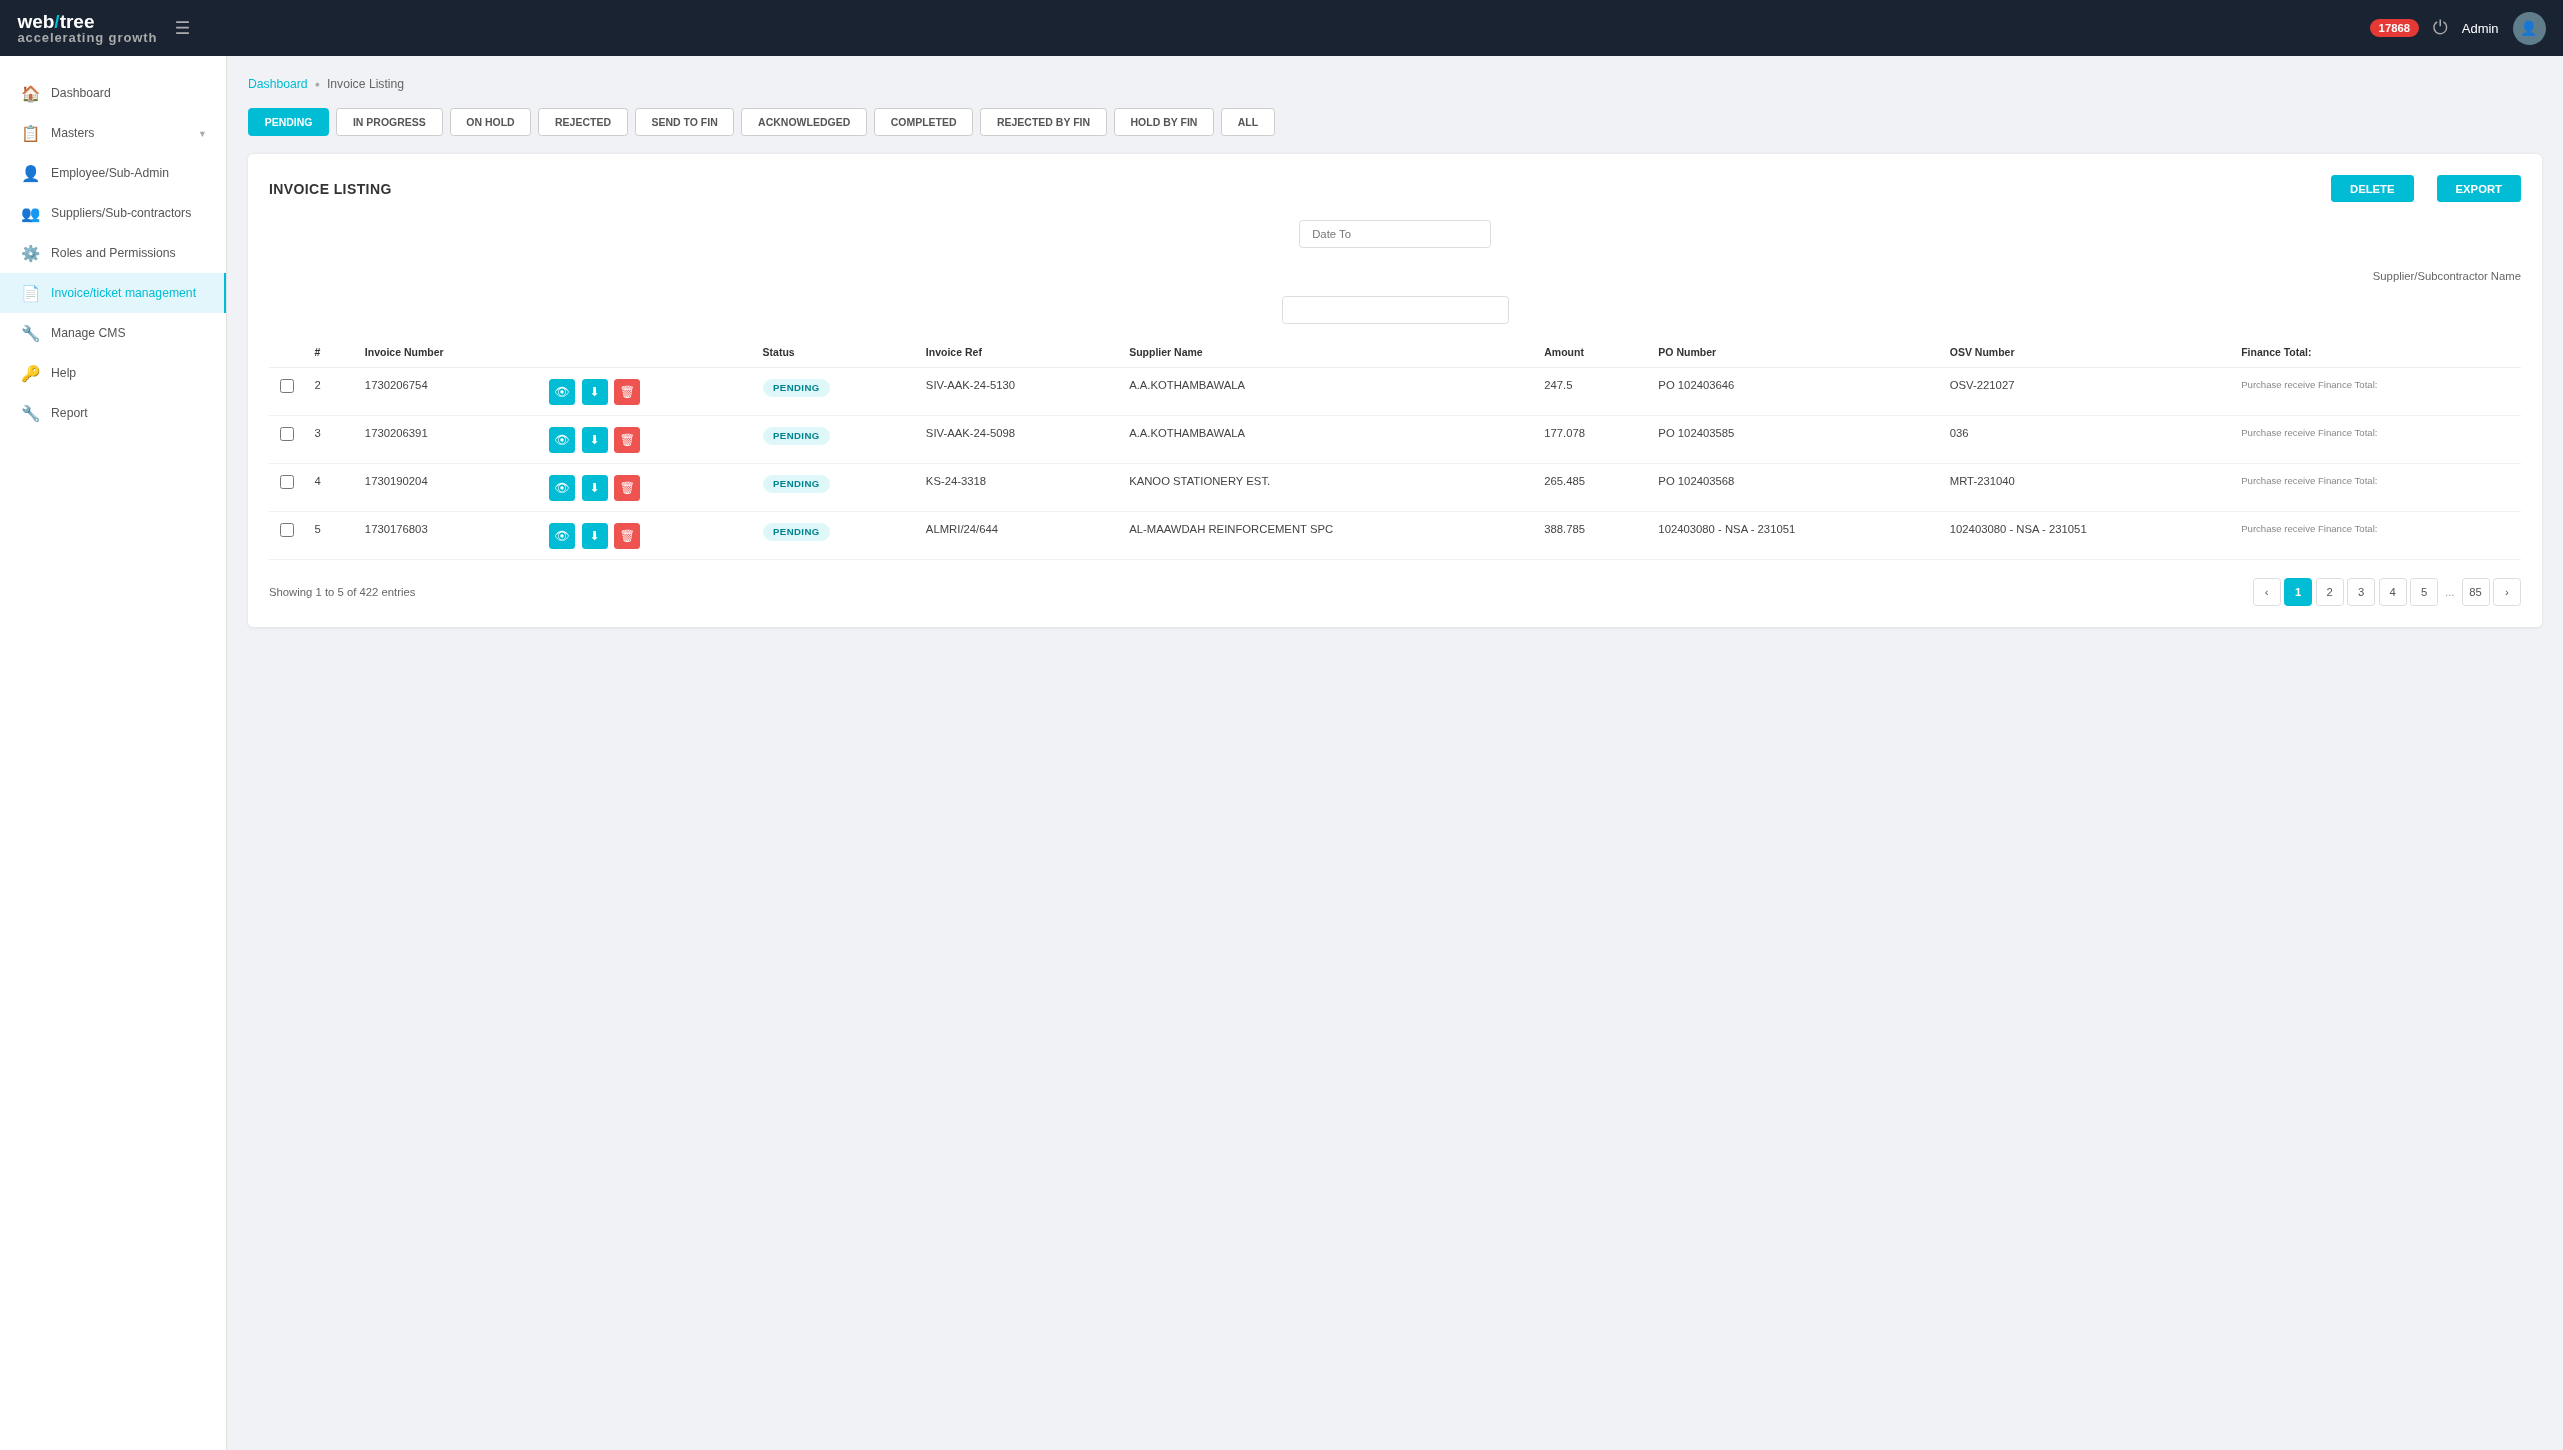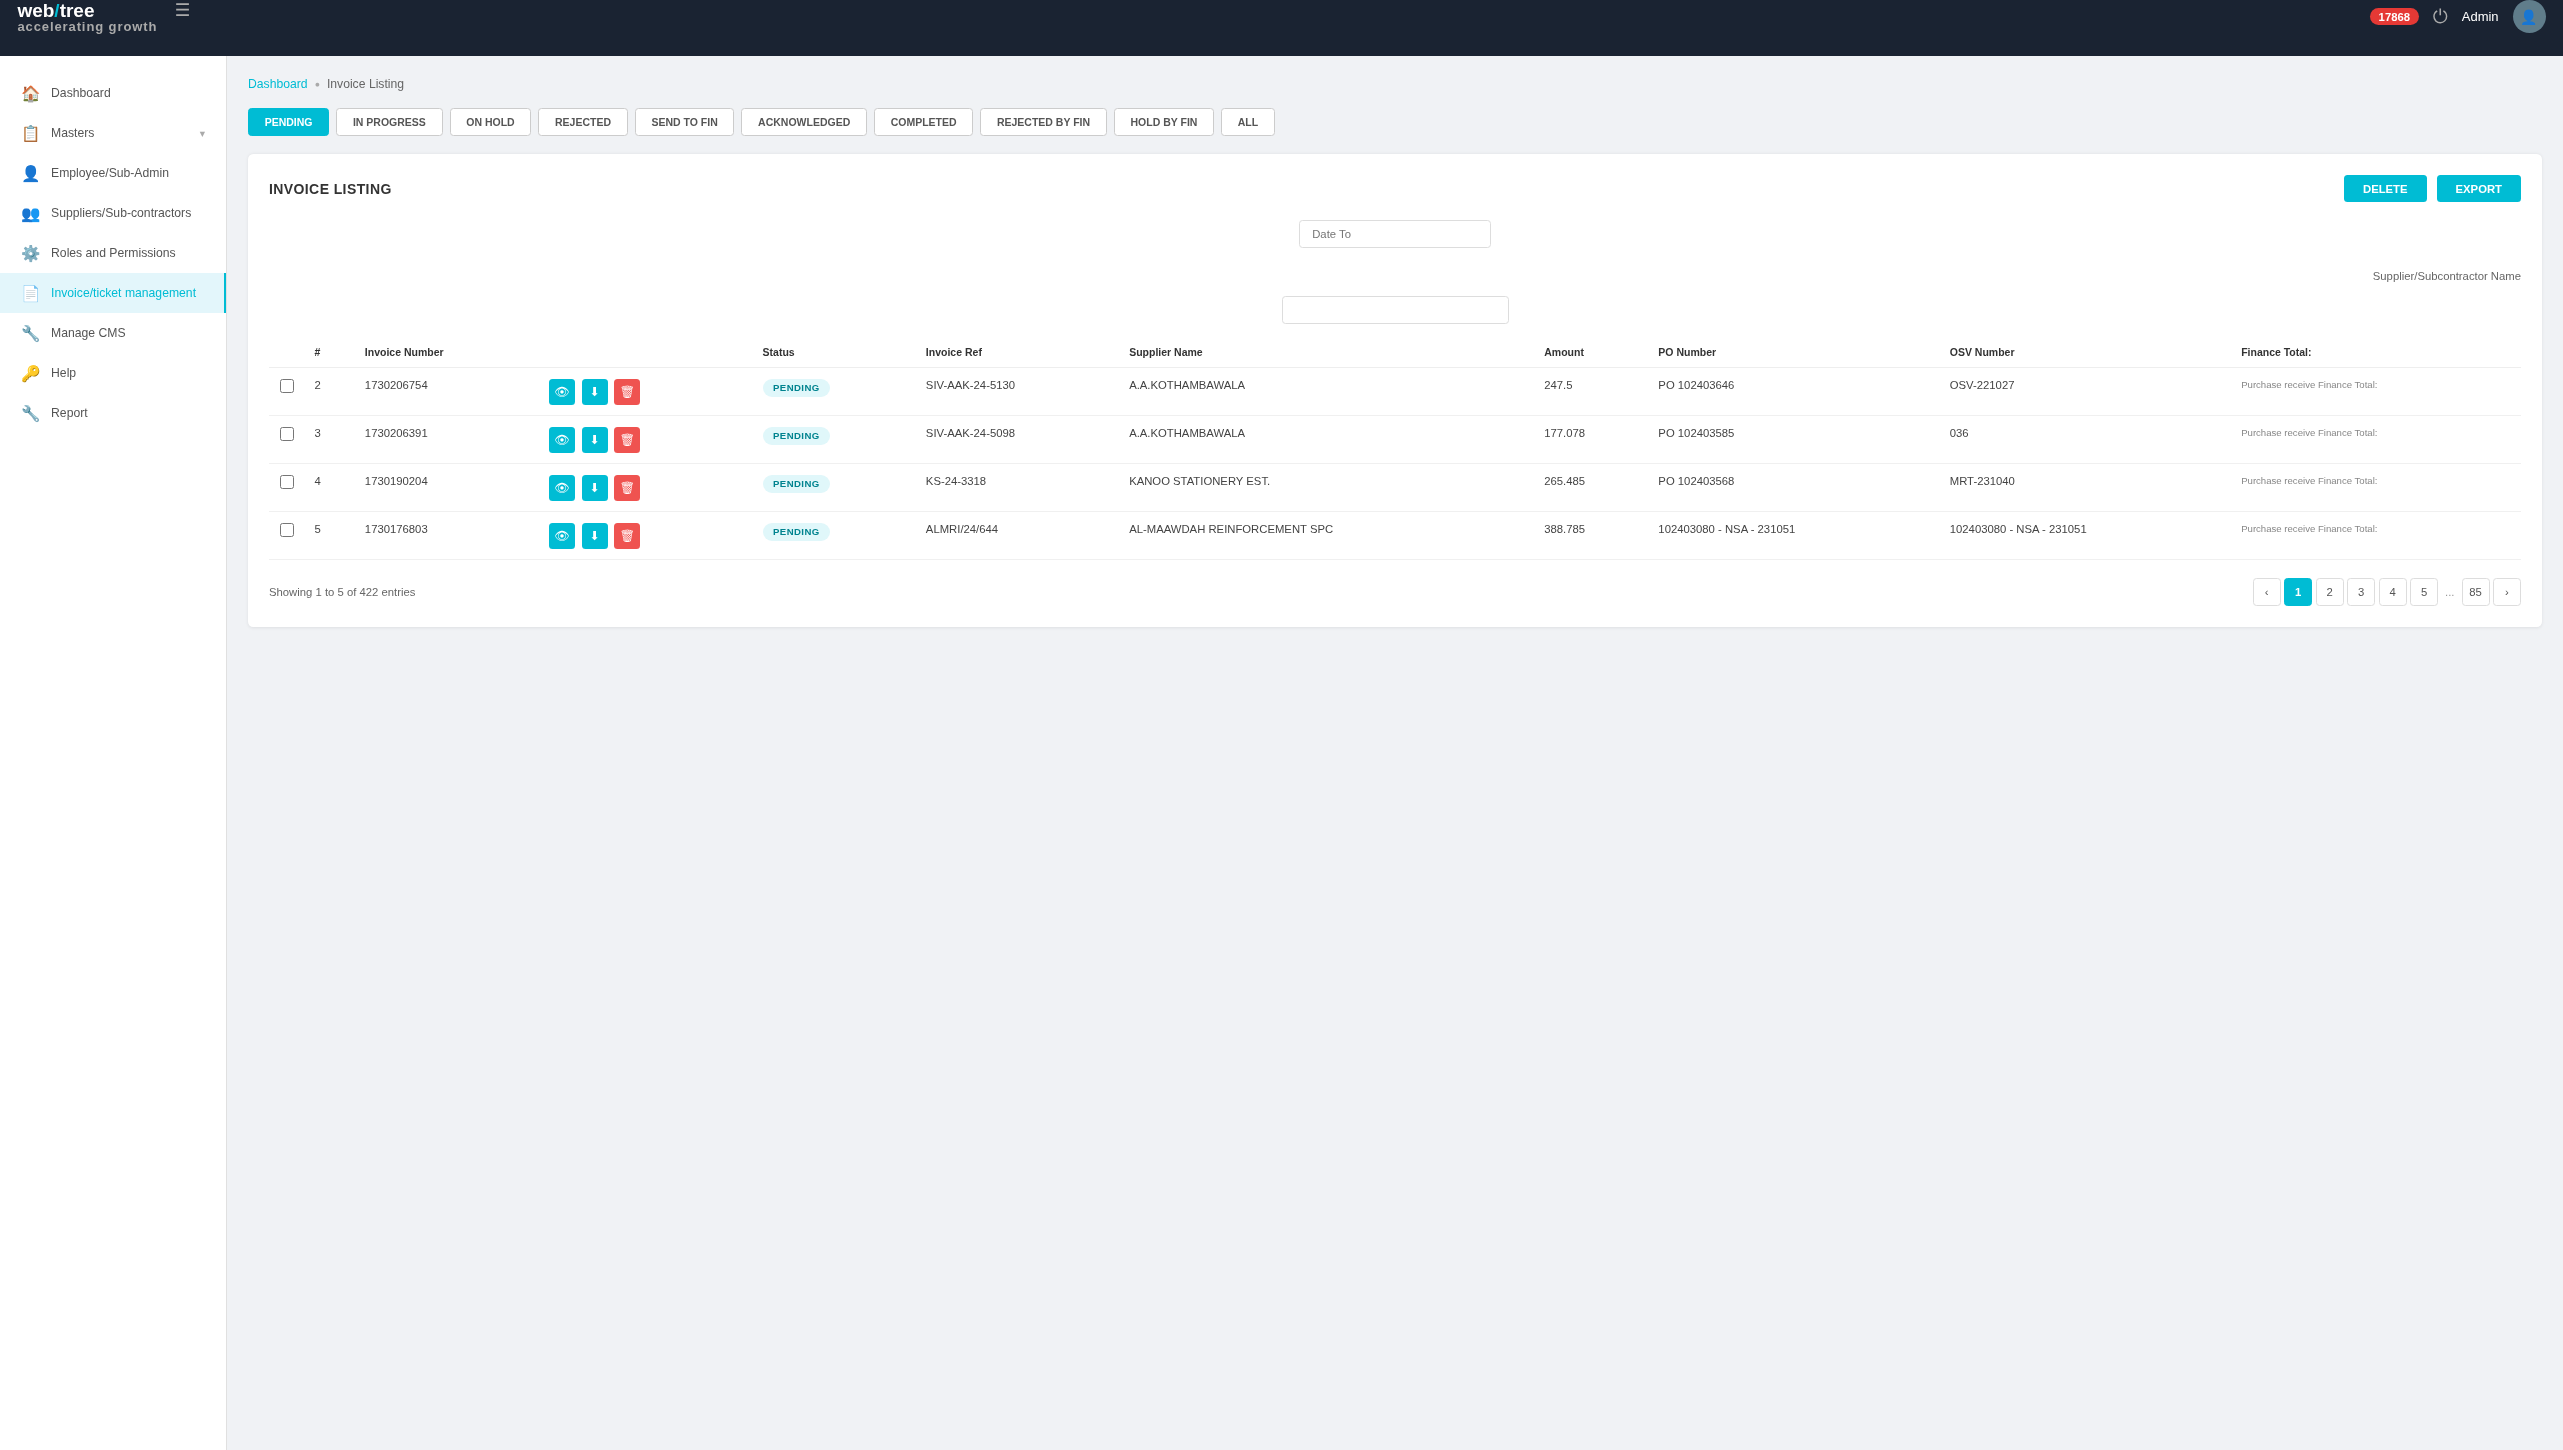--- a/index.html
+++ b/index.html
@@ -3,21 +3,21 @@
   <meta charset="utf-8">
   <style>
     * { box-sizing: border-box; margin: 0; padding: 0; }
     body { font-family: 'Segoe UI', Arial, sans-serif; background: #f0f2f5; min-height: 100vh; }
 
     
     .navbar {
       background: #1a2332;
       height: 56px;
       display: flex;
-      align-items: flex-start;
+      align-items: center;
       padding: 0 17.4px;
       position: fixed;
       top: 0; left: 0; right: 0;
       z-index: 100;
     }
     .navbar-logo {
       display: flex;
       align-items: center;
       color: white;
       font-size: 19px;
@@ -142,21 +142,21 @@
       align-items: center;
       justify-content: space-between;
       margin-bottom: 17.4px;
     }
     .card-title {
       font-size: 14px;
       font-weight: 700;
       color: #333;
       letter-spacing: 0.4px;
     }
-    .card-actions { display: flex; gap: 10px; }
+    .card-actions { display: flex; gap: 23px; }
     .btn-delete {
       background: #00bcd4;
       color: white;
       border: none;
       padding: 7.8px 19px;
       border-radius: 3.5px;
       font-size: 11.3px;
       font-weight: 600;
       cursor: pointer;
     }

